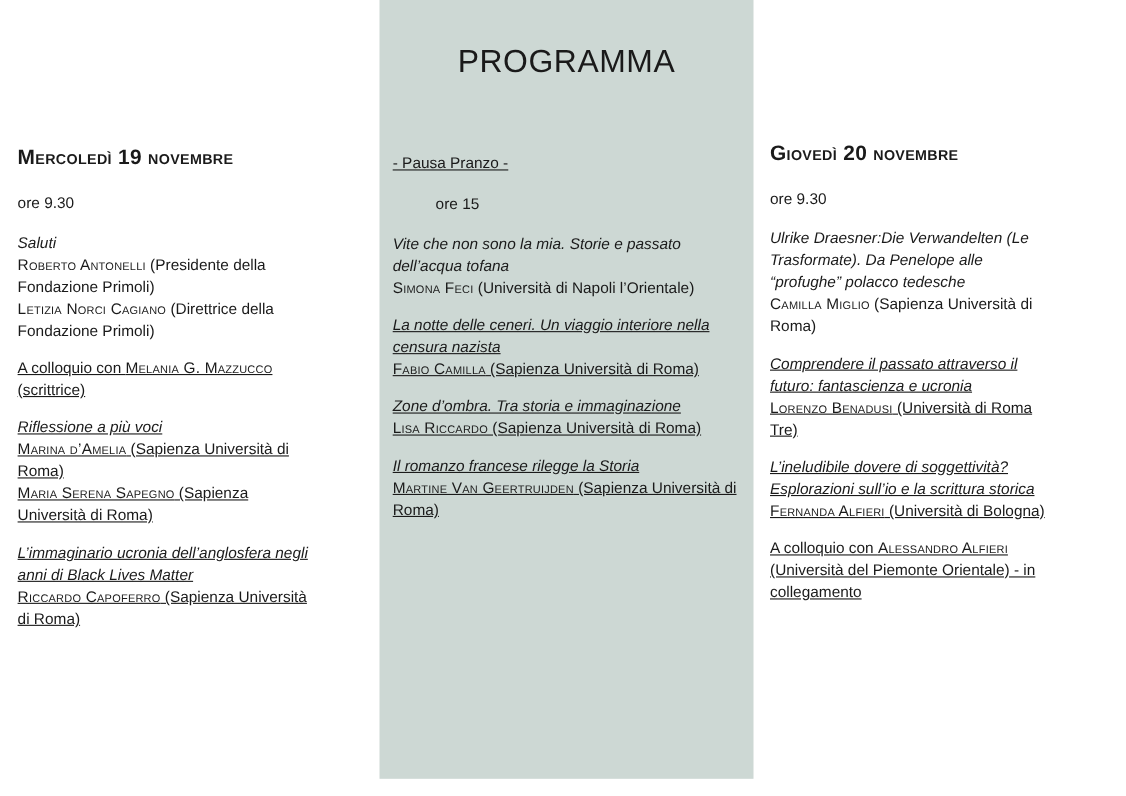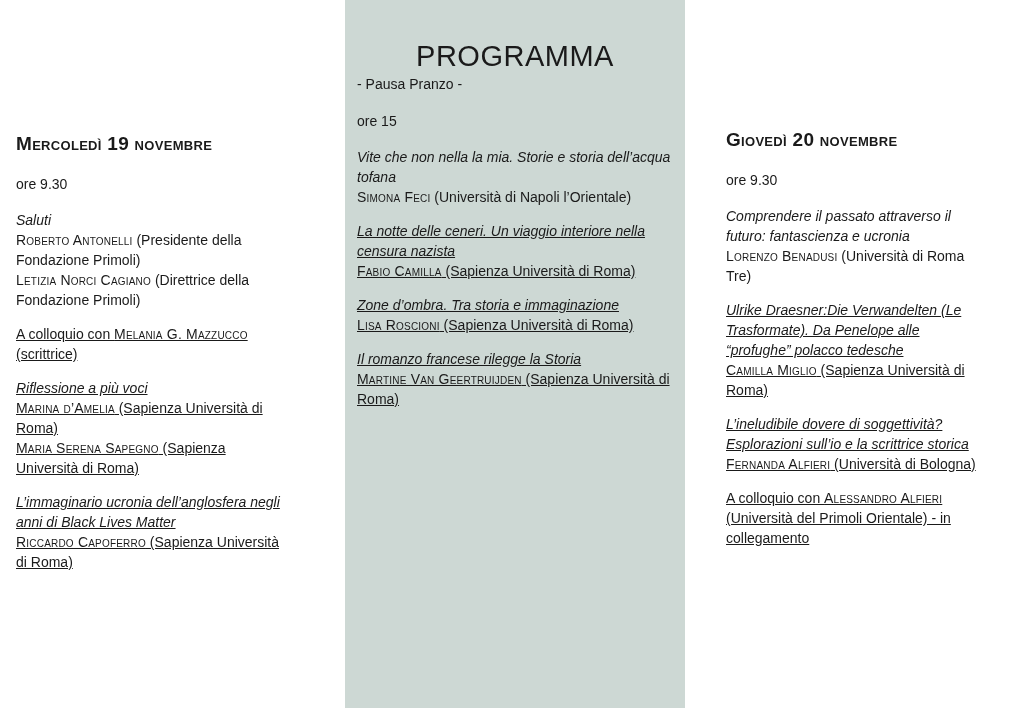--- a/index.html
+++ b/index.html
@@ -34,48 +34,50 @@
   }
   .col-middle {
     left: 345px;
     width: 340px;
     padding: 0 12px 0 12px;
   }
   .col-right {
     left: 685px;
     width: 284px;
     padding: 128px 17px 0 15px;
-    margin-left: 26px;
   }
   .page-title {
     margin: 38px 0 0 0;
     text-align: center;
     font-size: 29px;
     line-height: 36px;
     font-weight: 400;
     letter-spacing: 0.5px;
   }
   .day-heading {
     margin: 0;
     font-variant: small-caps;
     font-size: 19px;
     line-height: 24px;
     font-weight: 600;
     letter-spacing: 0.3px;
   }
   .pausa {
+    margin-top: 64px;
     font-size: 14px;
     line-height: 20px;
+    text-decoration: underline;
   }
   .time {
     margin-top: 18px;
     font-weight: 400;
   }
   .col-middle .time {
     margin-top: 17px;
+    margin-left: 39px;
   }
   .blocks {
     margin-top: 16px;
   }
   .block + .block {
     margin-top: 14px;
     text-decoration: underline;
   }
   .session-title {
     font-style: italic;
@@ -113,53 +115,53 @@
         </div>
       </div>
   </section>
 
   <section class="column col-middle" style="background-color: rgb(205, 216, 212);">
     <h1 class="page-title">PROGRAMMA</h1>
     <div class="pausa">- Pausa Pranzo -</div>
     <div class="time">ore 15</div>
     <div class="blocks">
         <div class="block">
-          <div class="session-title">Vite che non nella la mia. Storie e storia dell’acqua tofana</div>
+          <div class="session-title">Vite che non sono la mia. Storie e passato dell’acqua tofana</div>
           <div class="speaker-line"><span class="speaker-name">Simona Feci</span><span class="speaker-affiliation"> (Università di Napoli l’Orientale)</span></div>
         </div>
         <div class="block">
           <div class="session-title">La notte delle ceneri. Un viaggio interiore nella censura nazista</div>
           <div class="speaker-line"><span class="speaker-name">Fabio Camilla</span><span class="speaker-affiliation"> (Sapienza Università di Roma)</span></div>
         </div>
         <div class="block">
           <div class="session-title">Zone d’ombra. Tra storia e immaginazione</div>
-          <div class="speaker-line"><span class="speaker-name">Lisa Roscioni</span><span class="speaker-affiliation"> (Sapienza Università di Roma)</span></div>
+          <div class="speaker-line"><span class="speaker-name">Lisa Riccardo</span><span class="speaker-affiliation"> (Sapienza Università di Roma)</span></div>
         </div>
         <div class="block">
           <div class="session-title">Il romanzo francese rilegge la Storia</div>
           <div class="speaker-line"><span class="speaker-name">Martine Van Geertruijden</span><span class="speaker-affiliation"> (Sapienza Università di Roma)</span></div>
         </div>
       </div>
   </section>
 
   <section class="column col-right">
     <h2 class="day-heading">Giovedì 20 novembre</h2>
     <div class="time">ore 9.30</div>
     <div class="blocks">
         <div class="block">
+          <div class="session-title">Ulrike Draesner:Die Verwandelten (Le Trasformate). Da Penelope alle “profughe” polacco tedesche</div>
+          <div class="speaker-line"><span class="speaker-name">Camilla Miglio</span><span class="speaker-affiliation"> (Sapienza Università di Roma)</span></div>
+        </div>
+        <div class="block">
           <div class="session-title">Comprendere il passato attraverso il futuro: fantascienza e ucronia</div>
           <div class="speaker-line"><span class="speaker-name">Lorenzo Benadusi</span><span class="speaker-affiliation"> (Università di Roma Tre)</span></div>
         </div>
         <div class="block">
-          <div class="session-title">Ulrike Draesner:Die Verwandelten (Le Trasformate). Da Penelope alle “profughe” polacco tedesche</div>
-          <div class="speaker-line"><span class="speaker-name">Camilla Miglio</span><span class="speaker-affiliation"> (Sapienza Università di Roma)</span></div>
-        </div>
-        <div class="block">
-          <div class="session-title">L’ineludibile dovere di soggettività? Esplorazioni sull’io e la scrittrice storica</div>
+          <div class="session-title">L’ineludibile dovere di soggettività? Esplorazioni sull’io e la scrittura storica</div>
           <div class="speaker-line"><span class="speaker-name">Fernanda Alfieri</span><span class="speaker-affiliation"> (Università di Bologna)</span></div>
         </div>
         <div class="block">
-          <div class="dialogue-line"><span>A colloquio con </span><span class="speaker-name">Alessandro Alfieri</span><span> (Università del Primoli Orientale) - in collegamento</span></div>
+          <div class="dialogue-line"><span>A colloquio con </span><span class="speaker-name">Alessandro Alfieri</span><span> (Università del Piemonte Orientale) - in collegamento</span></div>
         </div>
       </div>
   </section>
 
 </div>
 
 </body></html>

